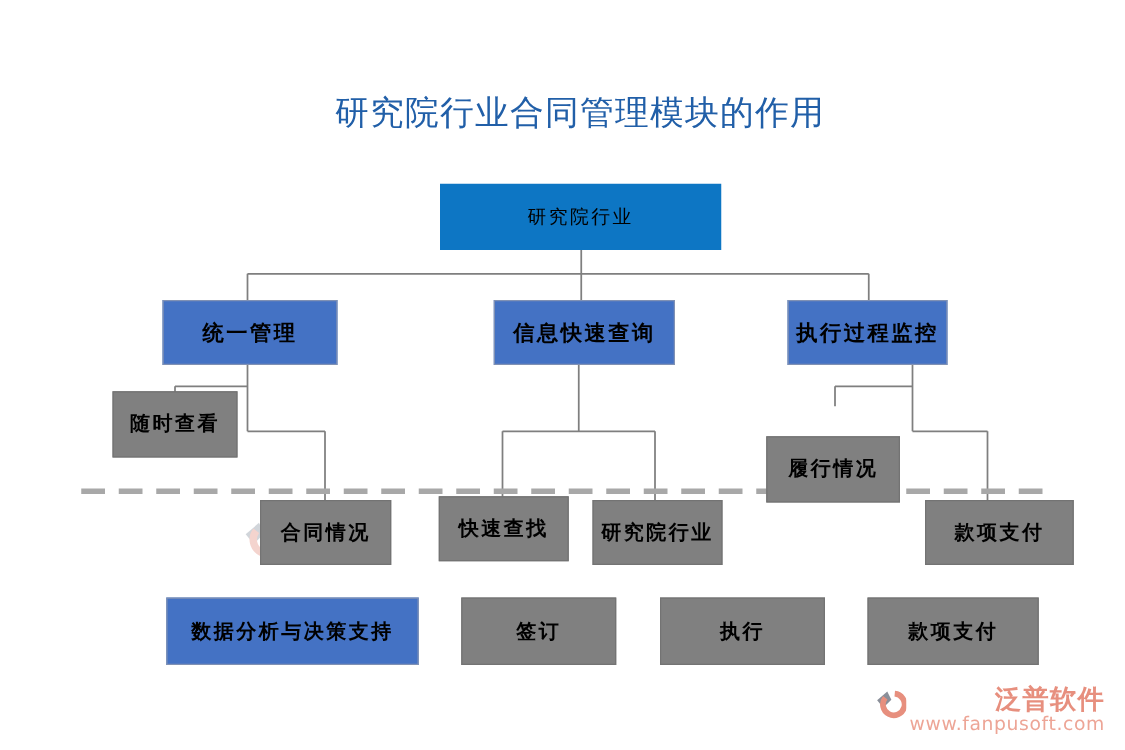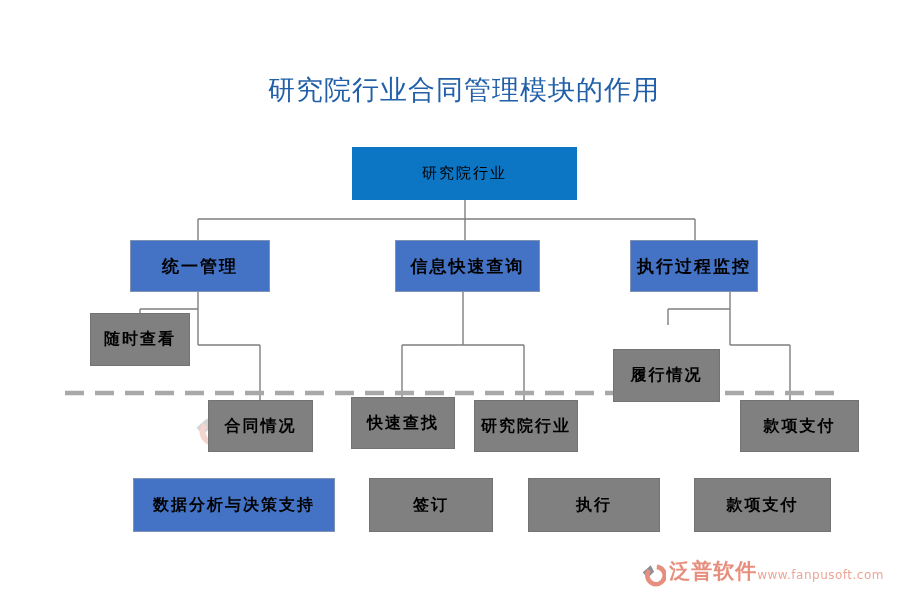--- a/index.html
+++ b/index.html
@@ -10,23 +10,23 @@
   svg.lines{position:absolute;left:0;top:0;width:900px;height:600px;}
   .box{position:absolute;display:flex;align-items:center;justify-content:center;
        color:#000000;font-weight:bold;letter-spacing:2px;box-sizing:border-box;}
   .root{background:#0d76c4;font-size:15px;font-weight:normal;letter-spacing:2px;}
   .blue{background:#4472c4;border:1px solid #8091b4;font-size:17px;}
   .gray{background:#808080;border:1px solid #737373;font-size:16px;}
   .watermark{position:absolute;left:193px;top:414px;width:120px;height:44px;opacity:.45;}
   .watermark .wm-text{position:absolute;left:24px;top:26px;font-family:"DejaVu Sans","Liberation Sans",sans-serif;
        font-size:6px;color:#aebdd6;letter-spacing:1px;}
   .logo{position:absolute;right:16px;bottom:12px;display:flex;align-items:flex-start;}
-  .logo .txt{display:flex;flex-direction:row;align-items:flex-end;}
+  .logo .txt{display:flex;flex-direction:column;align-items:flex-end;}
   .logo .name{color:#e78f7e;font-size:21px;font-weight:bold;letter-spacing:1px;line-height:1.05;}
-  .logo .url{color:#eda596;font-size:12px;font-family:"DejaVu Sans","Liberation Sans",sans-serif;letter-spacing:.5px;}
+  .logo .url{color:#eda596;font-size:15px;font-family:"DejaVu Sans","Liberation Sans",sans-serif;letter-spacing:.5px;}
 </style>
 </head>
 <body>
 
 <div id="canvas">
 
   <svg class="lines" viewBox="0 0 900 600" xmlns="http://www.w3.org/2000/svg">
     <path d="M465,200 V219 M198,219 H695 M198,219 V240 M465,219 V240 M695,219 V240" stroke="#7f7f7f" stroke-width="1.4" fill="none"></path>
     <path d="M198,292 V345 M140,309 H198 M140,309 V325 M198,345 H260 M260,345 V400" stroke="#7f7f7f" stroke-width="1.4" fill="none"></path>
     <path d="M463,292 V345 M402,345 H524 M402,345 V400 M524,345 V400" stroke="#7f7f7f" stroke-width="1.4" fill="none"></path>

